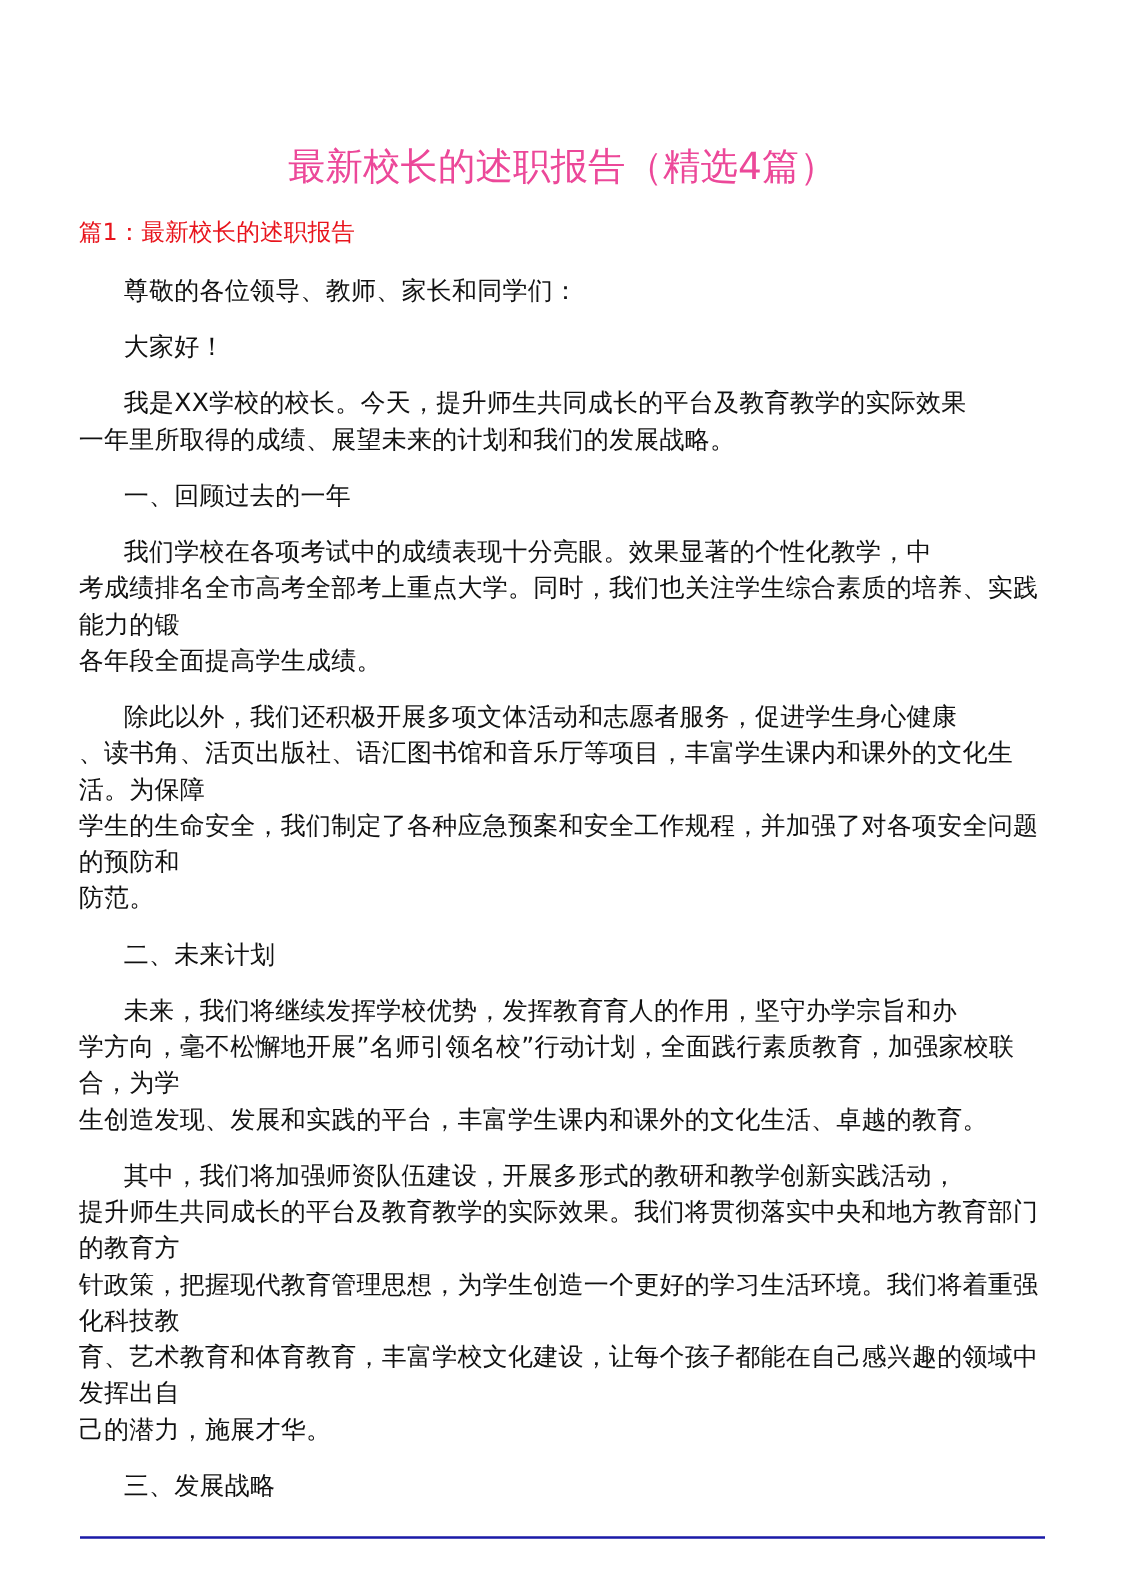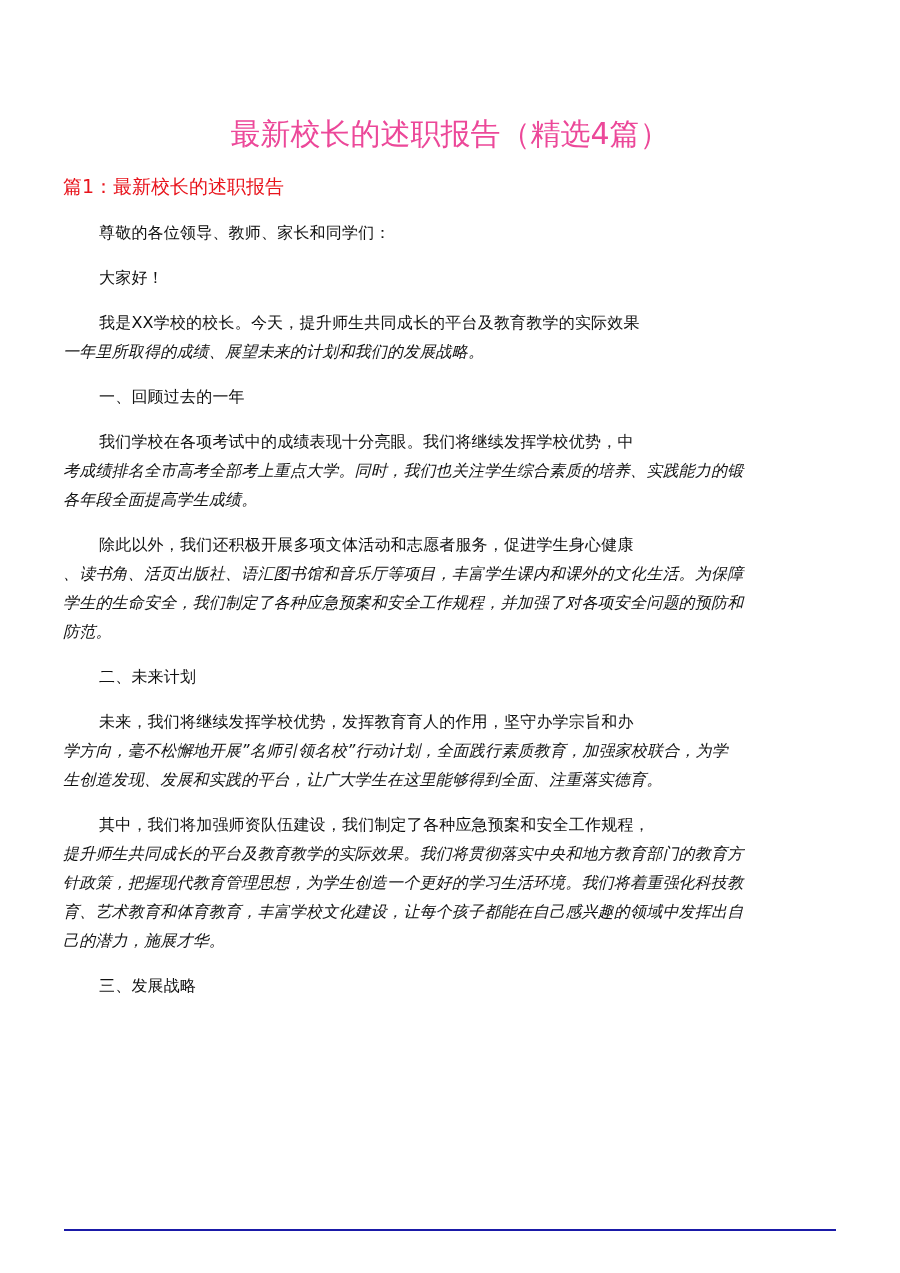--- a/index.html
+++ b/index.html
@@ -11,25 +11,25 @@
     .title {
       position: absolute; top: 116px; left: 0; width: 900px;
       text-align: center; font-size: 30px; line-height: 36px; color: #ec4899;
     }
     .subtitle {
       position: absolute; top: 172px; left: 63px;
       font-size: 19px; line-height: 28px; color: #e8141c;
     }
     .content {
       position: absolute; top: 218px; left: 63px; width: 775px;
-      font-size: 16px; line-height: 29px; letter-spacing: 0.2px;
+      font-size: 20px; line-height: 29px; letter-spacing: 0.2px;
     }
     .para { margin: 0 0 16px 0; text-indent: 36px; }
     .para span.l { display: block; }
-    .para span.l + span.l { text-indent: 0; font-style: italic; }
+    .para span.l + span.l { text-indent: 0; }
     .heading { margin: 0 0 16px 0; text-indent: 36px; }
     .footer-line {
       position: absolute; top: 1229px; left: 64px; width: 772px; height: 2px;
       background: #1a1aa8;
     }
   </style>
 </head>
 <body>
 
 <div class="title">最新校长的述职报告（精选4篇）</div>
@@ -41,42 +41,42 @@
 
   <p class="para">
     <span class="l">我是XX学校的校长。今天，提升师生共同成长的平台及教育教学的实际效果</span>
     <span class="l">一年里所取得的成绩、展望未来的计划和我们的发展战略。</span>
   </p>
 
   <p class="heading">一、回顾过去的一年</p>
 
 
   <p class="para">
-    <span class="l">我们学校在各项考试中的成绩表现十分亮眼。我们将继续发挥学校优势，中</span>
+    <span class="l">我们学校在各项考试中的成绩表现十分亮眼。效果显著的个性化教学，中</span>
     <span class="l">考成绩排名全市高考全部考上重点大学。同时，我们也关注学生综合素质的培养、实践能力的锻</span>
     <span class="l">各年段全面提高学生成绩。</span>
   </p>
 
   <p class="para">
     <span class="l">除此以外，我们还积极开展多项文体活动和志愿者服务，促进学生身心健康</span>
     <span class="l">、读书角、活页出版社、语汇图书馆和音乐厅等项目，丰富学生课内和课外的文化生活。为保障</span>
     <span class="l">学生的生命安全，我们制定了各种应急预案和安全工作规程，并加强了对各项安全问题的预防和</span>
     <span class="l">防范。</span>
   </p>
 
   <p class="heading">二、未来计划</p>
 
   <p class="para">
     <span class="l">未来，我们将继续发挥学校优势，发挥教育育人的作用，坚守办学宗旨和办</span>
     <span class="l">学方向，毫不松懈地开展”名师引领名校”行动计划，全面践行素质教育，加强家校联合，为学</span>
-    <span class="l">生创造发现、发展和实践的平台，让广大学生在这里能够得到全面、注重落实德育。</span>
+    <span class="l">生创造发现、发展和实践的平台，丰富学生课内和课外的文化生活、卓越的教育。</span>
   </p>
 
   <p class="para">
-    <span class="l">其中，我们将加强师资队伍建设，我们制定了各种应急预案和安全工作规程，</span>
+    <span class="l">其中，我们将加强师资队伍建设，开展多形式的教研和教学创新实践活动，</span>
     <span class="l">提升师生共同成长的平台及教育教学的实际效果。我们将贯彻落实中央和地方教育部门的教育方</span>
     <span class="l">针政策，把握现代教育管理思想，为学生创造一个更好的学习生活环境。我们将着重强化科技教</span>
     <span class="l">育、艺术教育和体育教育，丰富学校文化建设，让每个孩子都能在自己感兴趣的领域中发挥出自</span>
     <span class="l">己的潜力，施展才华。</span>
   </p>
 
   <p class="heading">三、发展战略</p>
 </div>
 
 <div class="footer-line"></div>

